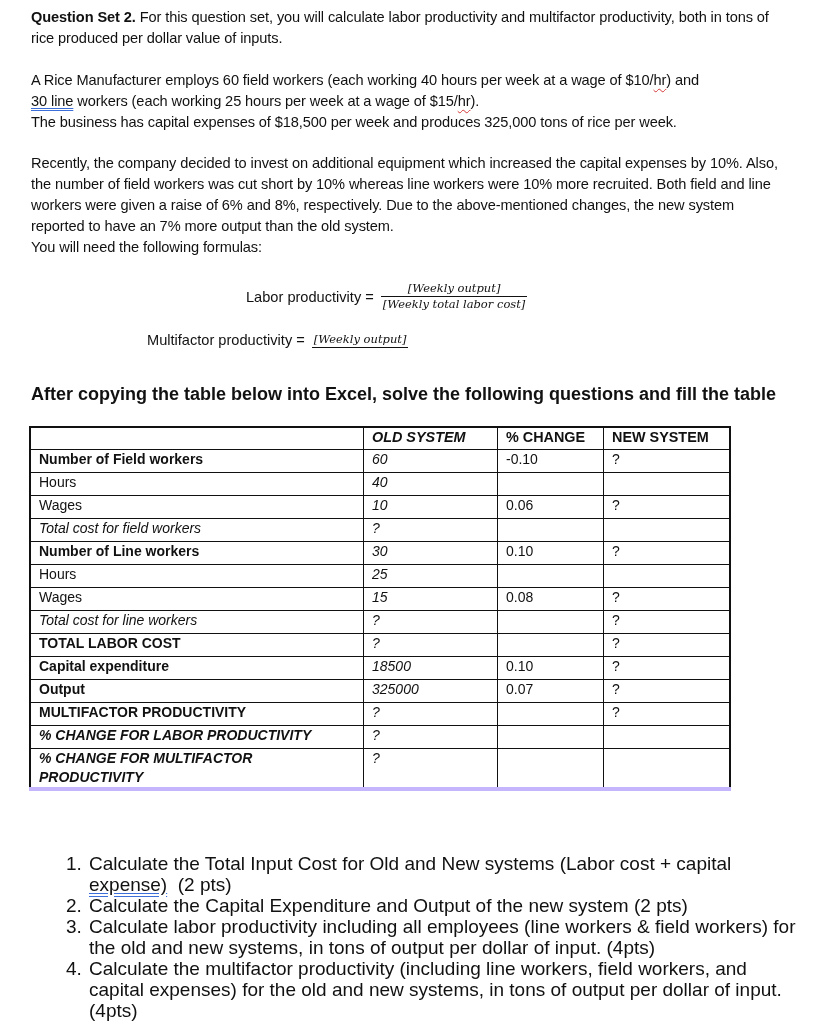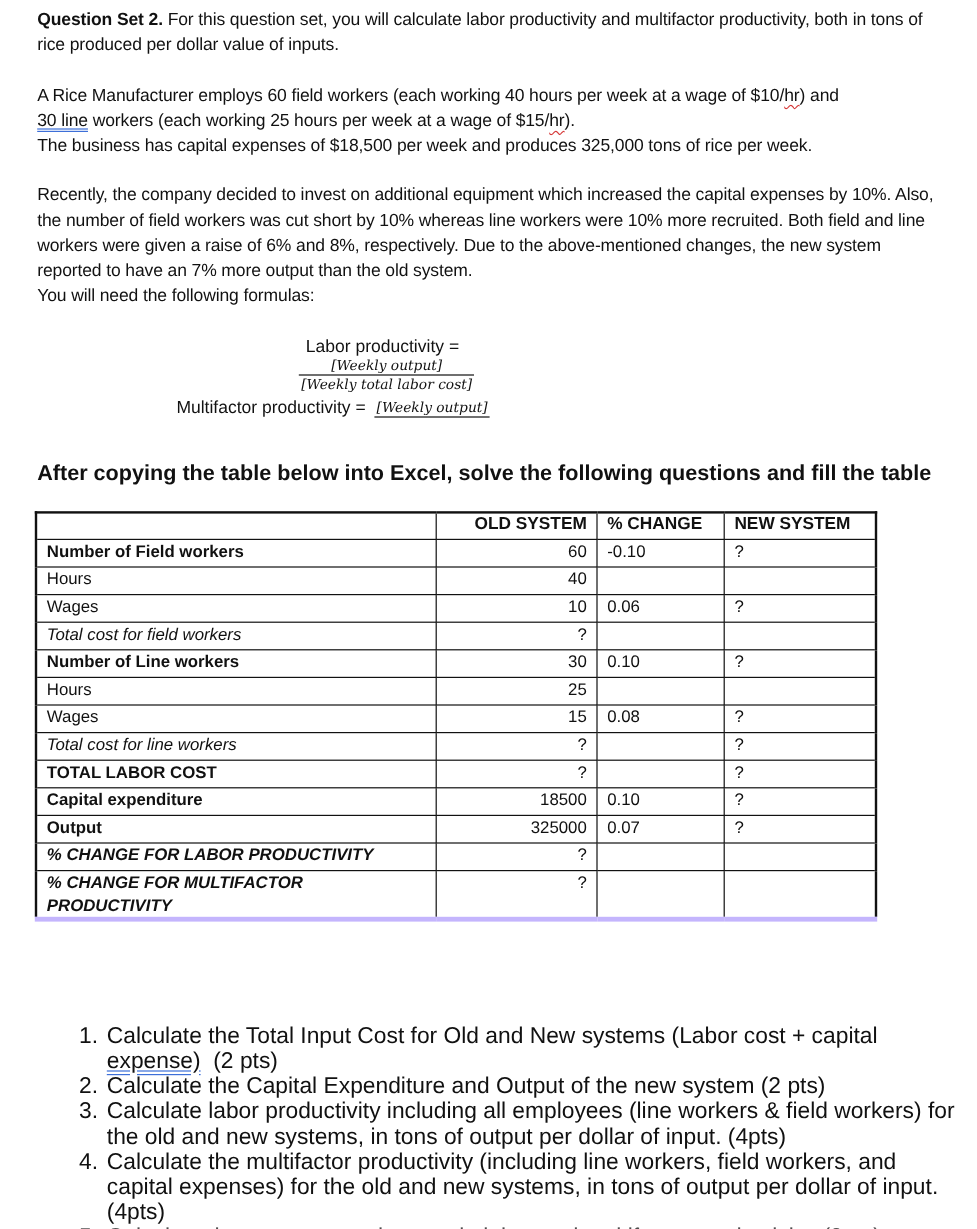--- a/index.html
+++ b/index.html
@@ -30,21 +30,21 @@
     border-collapse: collapse; font-size: 14px;
   }
   table.grid td {
     border: 1px solid #111; height: 22px; padding: 0 8px; line-height: 19px; vertical-align: top;
   }
   table.grid tr.hdr td { border-top: 2px solid #111; height: 21px; }
   table.grid td:first-child { border-left: 2px solid #111; }
   table.grid td:last-child { border-right: 2px solid #111; }
   table.grid tr:last-child td { border-bottom: 4px solid #c4b5fd; }
   .c0 { width: 316px; text-align: left; }
-  .c1 { width: 117px; text-align: right; }
+  .c1 { width: 117px; text-align: left; font-style: italic; }
   .c2 { width: 89px; text-align: left; }
   .c3 { width: 109px; text-align: left; }
   .hdrcell { font-weight: bold; font-size: 14.4px; }
   .lbl-bold { font-weight: bold; }
   .lbl-italic { font-style: italic; }
   .lbl-bolditalic { font-weight: bold; font-style: italic; }
 
   ol.qs {
     position: absolute; left: 47px; top: 853px; margin: 0; padding: 0 0 0 40px; width: 715px;
     font-size: 19px; line-height: 21px;
@@ -62,21 +62,21 @@
   <p><span>A Rice Manufacturer employs 60 field workers (each working 40 hours per week at a wage of $10/</span><span class="u-red">hr</span><span>) and</span></p>
   <p><span class="u-blue">30 line</span><span> workers (each working 25 hours per week at a wage of $15/</span><span class="u-red">hr</span><span>).</span></p>
   <p>The business has capital expenses of $18,500 per week and produces 325,000 tons of rice per week.</p>
 </div>
 
 <div class="para" style="top:153px; width:755px;">
   <p>Recently, the company decided to invest on additional equipment which increased the capital expenses by 10%. Also, the number of field workers was cut short by 10% whereas line workers were 10% more recruited. Both field and line workers were given a raise of 6% and 8%, respectively. Due to the above-mentioned changes, the new system reported to have an 7% more output than the old system.</p>
   <p>You will need the following formulas:</p>
 </div>
 
-<div class="formula" style="left:246px; top:281px;flex-direction:column;">
+<div class="formula" style="left:246px; top:281px;">
   <span class="lhs">Labor productivity = </span>
   <span class="frac">
     <span class="num">[Weekly output]</span>
     <span class="bar"></span>
     <span class="den">[Weekly total labor cost]</span>
   </span>
 </div>
 
 <div class="formula" style="left:147px; top:332px;">
   <span class="lhs">Multifactor productivity = </span>
@@ -156,20 +156,26 @@
         <td class="c2">0.10</td>
         <td class="c3">?</td>
       </tr>
       <tr>
         <td class="c0 lbl-bold">Output</td>
         <td class="c1">325000</td>
         <td class="c2">0.07</td>
         <td class="c3">?</td>
       </tr>
       <tr>
+        <td class="c0 lbl-bold">MULTIFACTOR PRODUCTIVITY</td>
+        <td class="c1">?</td>
+        <td class="c2"></td>
+        <td class="c3">?</td>
+      </tr>
+      <tr>
         <td class="c0 lbl-bolditalic">% CHANGE FOR LABOR PRODUCTIVITY</td>
         <td class="c1">?</td>
         <td class="c2"></td>
         <td class="c3"></td>
       </tr>
       <tr>
         <td class="c0 lbl-bolditalic">% CHANGE FOR MULTIFACTOR PRODUCTIVITY</td>
         <td class="c1">?</td>
         <td class="c2"></td>
         <td class="c3"></td>

